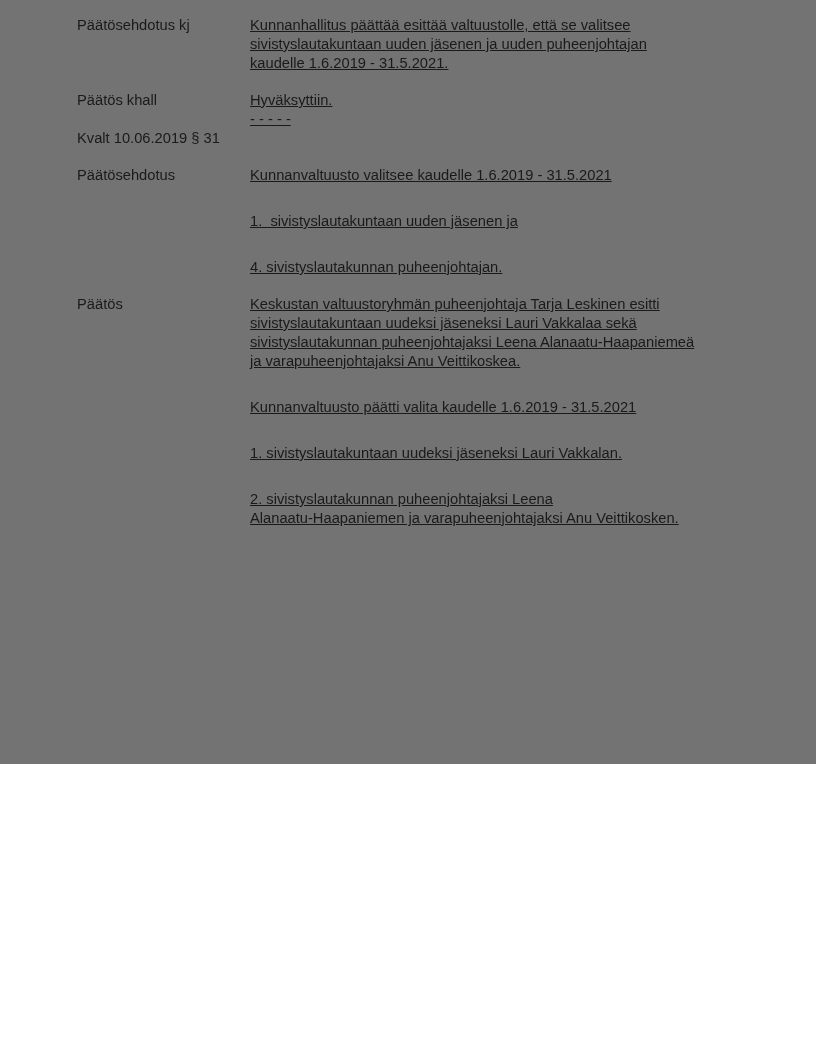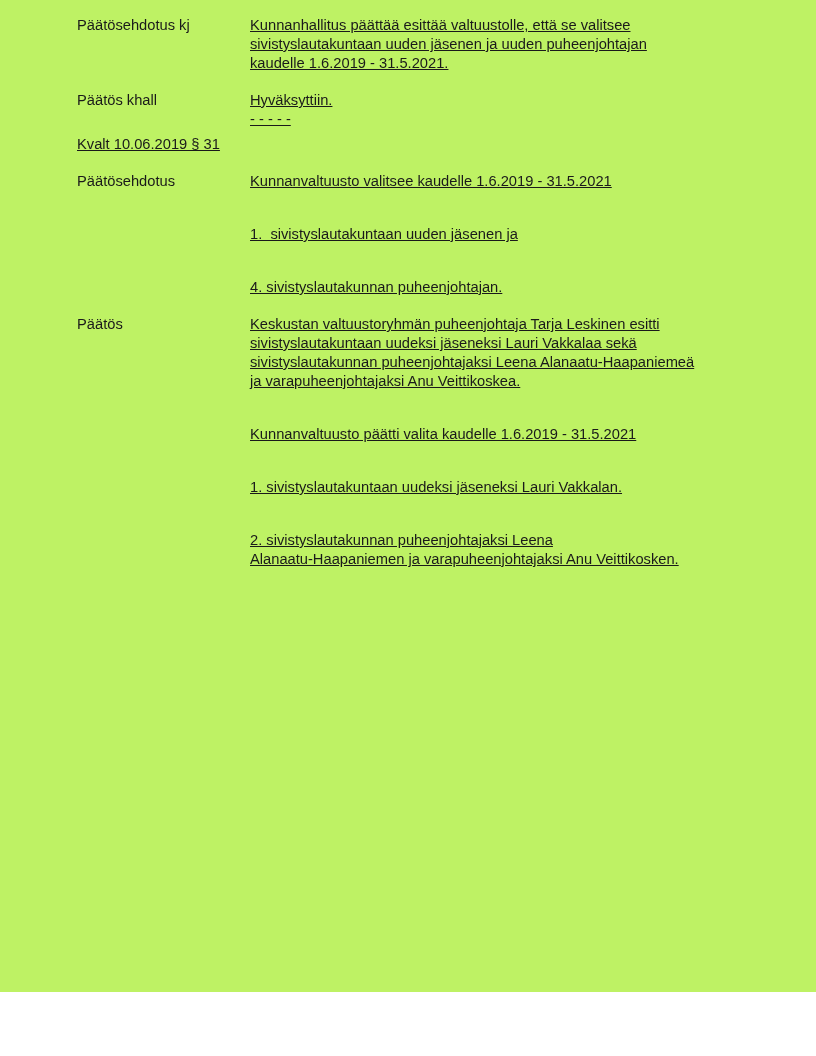--- a/index.html
+++ b/index.html
@@ -1,36 +1,36 @@
 <!DOCTYPE html>
 <html><head>
 <meta charset="utf-8">
 <style>
   * { margin: 0; padding: 0; box-sizing: border-box; }
   html, body { background: #ffffff; }
   .page {
     position: relative;
     width: 816px;
-    height: 992px;
+    height: 764px;
     margin: 0 auto;
-    background: #bef264;
+    background: #737373;
     font-family: "Liberation Sans", sans-serif;
     font-size: 14.7px;
     line-height: 19px;
     color: #1a1a1a;
     overflow: hidden;
   }
   .doc { padding: 16px 40px 0 77px; }
   .row { display: flex; align-items: flex-start; }
   .row + .row { margin-top: 18px; }
-  .row.tight { margin-top: 6px; text-decoration: underline; }
+  .row.tight { margin-top: 0; }
   .label { flex: 0 0 173px; width: 173px; white-space: pre; }
   .content { flex: 1; min-width: 0; text-decoration: underline; }
   .para { white-space: pre; }
-  .para + .para { margin-top: 34px; }
+  .para + .para { margin-top: 27px; }
 </style>
 </head>
 <body>
 
 <div class="page">
   <div class="doc">
 
     <section class="row">
       <div class="label">Päätösehdotus kj</div>
       <div class="content">

